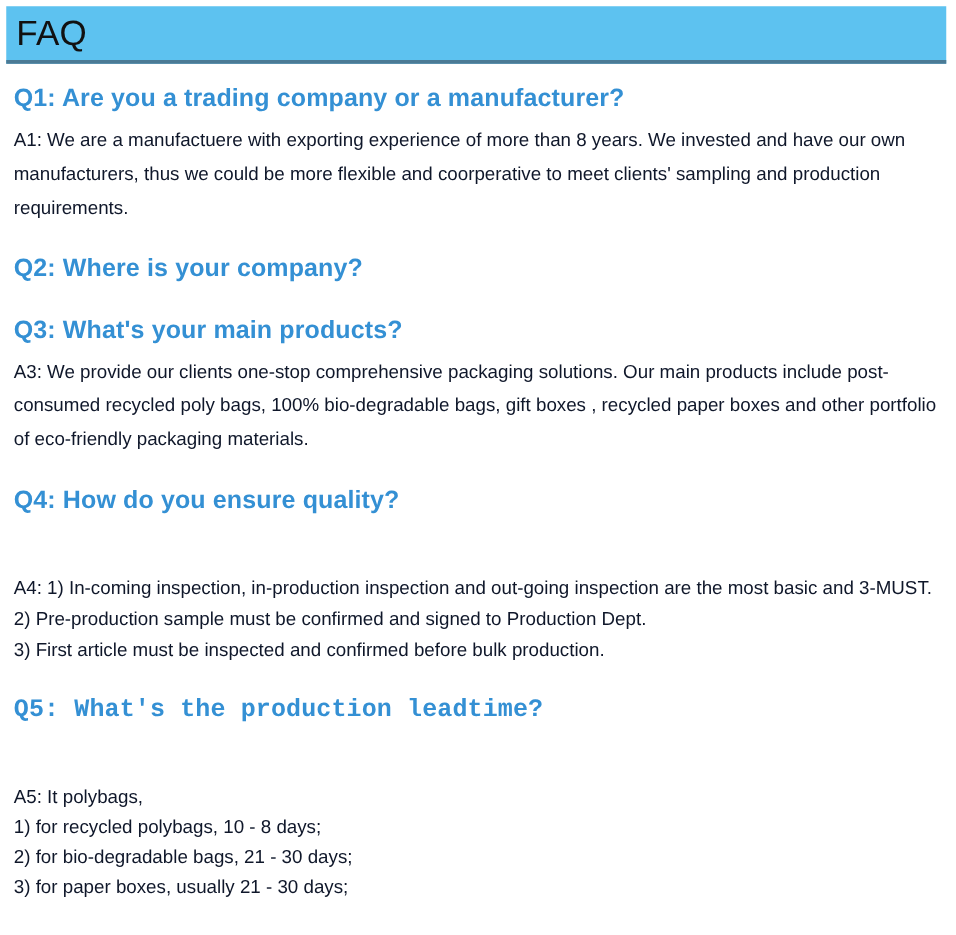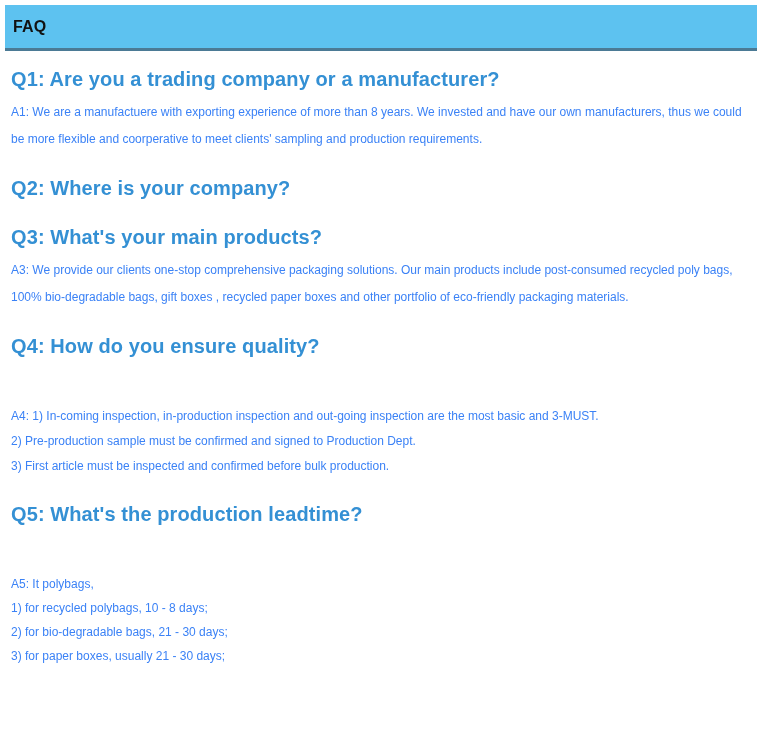--- a/index.html
+++ b/index.html
@@ -28,22 +28,22 @@
     top: 5px;
     width: 752px;
     height: 46px;
     background: #5dc2f0;
     border-bottom: 3px solid #4b7a95;
     box-sizing: border-box;
     display: flex;
     align-items: center;
   }
   .faq-banner-title {
-    font-size: 16px;
-    font-weight: 700;
+    font-size: 28px;
+    font-weight: 400;
     color: #111111;
     line-height: 1;
     padding-left: 8px;
     letter-spacing: 0.2px;
   }
 
   
   .faq-body {
     position: absolute;
     left: 11px;
@@ -58,34 +58,34 @@
   }
   .faq-question {
     font-size: 20px;
     font-weight: bold;
     color: #3490d4;
     line-height: 1.35;
     margin: 0 0 6px 0;
     letter-spacing: 0.1px;
   }
   .faq-answer {
-    font-size: 12px;
-    color: #3b82f6;
+    font-size: 15px;
+    color: #0f172a;
     line-height: 27px;
     margin: 0;
   }
   .faq-answer.tight {
     line-height: 25px;
     margin-top: 44px;
   }
   .faq-answer .line {
     display: block;
   }
   .faq-item.q4 .faq-question { margin-bottom: 4px; }
-  .faq-item.q5 .faq-question { margin-bottom: 21px; }
+  .faq-item.q5 .faq-question { margin-bottom: 21px; font-family: Liberation Mono, monospace; }
   .faq-item.q5 .faq-answer { line-height: 24px; }
 </style>
 </head>
 <body>
 
 <div class="page">
 
   <div class="faq-banner">
     <span class="faq-banner-title">FAQ</span>
   </div>

